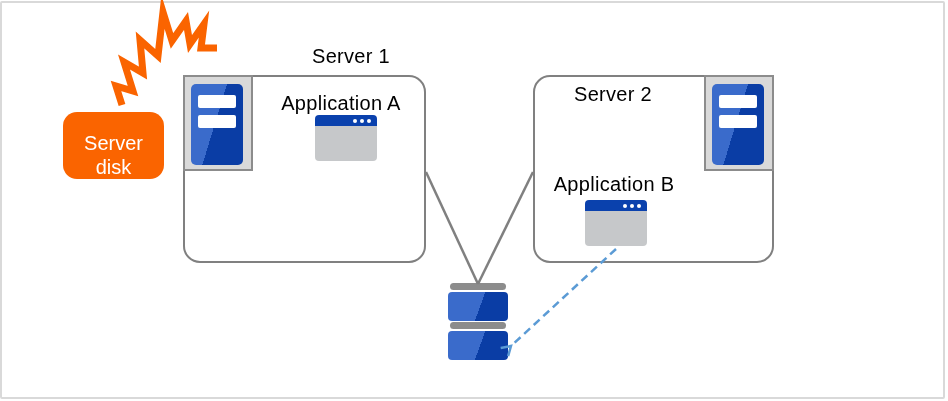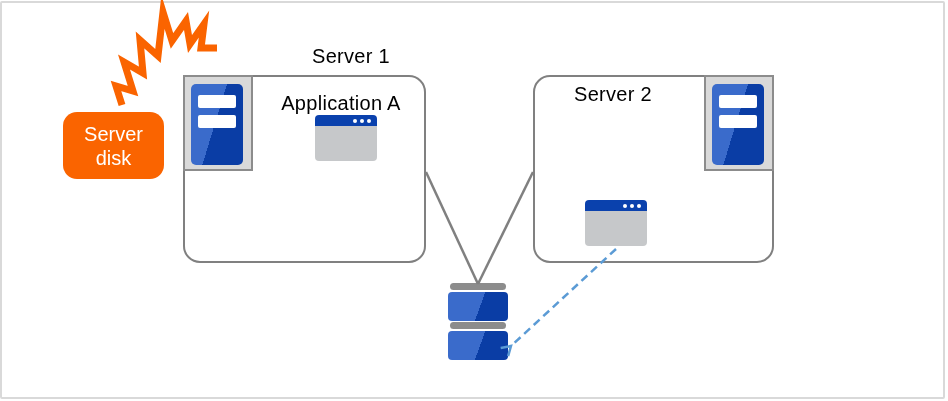--- a/index.html
+++ b/index.html
@@ -52,21 +52,21 @@
   }
   .app-dots{position:absolute;right:6px;top:4px;display:flex;gap:3px;}
   .app-dot{width:4px;height:4px;border-radius:50%;background:#fff;}
   .app-body{
     height:35px;background:var(--app-body-gray,#c6c8ca);border-radius:0 0 4px 4px;
   }
 
   .badge{
     position:absolute;left:63px;top:112px;width:101px;height:67px;
     background:var(--accent-orange,#fa6400);border-radius:14px;
-    display:flex;flex-direction:column;align-items:center;justify-content:center;
+    display:flex;flex-direction:column;align-items:center;justify-content:flex-end;
     color:#fff;font-size:20px;line-height:24px;
   }
 
   .disk{position:absolute;left:448px;top:283px;width:60px;height:78px;}
   .disk-bar{
     position:absolute;left:2px;width:56px;height:7px;border-radius:3.5px;
     background:var(--disk-bar-gray,#8c8c8c);
   }
   .disk-bar-1{top:0;} .disk-bar-2{top:39px;}
   .disk-seg{
@@ -112,20 +112,21 @@
     <div class="app-titlebar">
       <div class="app-dots">
         <span class="app-dot"></span>
         <span class="app-dot"></span>
         <span class="app-dot"></span>
       </div>
     </div>
     <div class="app-body"></div>
   </div>
 
+  <div class="label appB-label">Application B</div>
   <div class="app-icon appB-icon">
     <div class="app-titlebar">
       <div class="app-dots">
         <span class="app-dot"></span>
         <span class="app-dot"></span>
         <span class="app-dot"></span>
       </div>
     </div>
     <div class="app-body"></div>
   </div>

